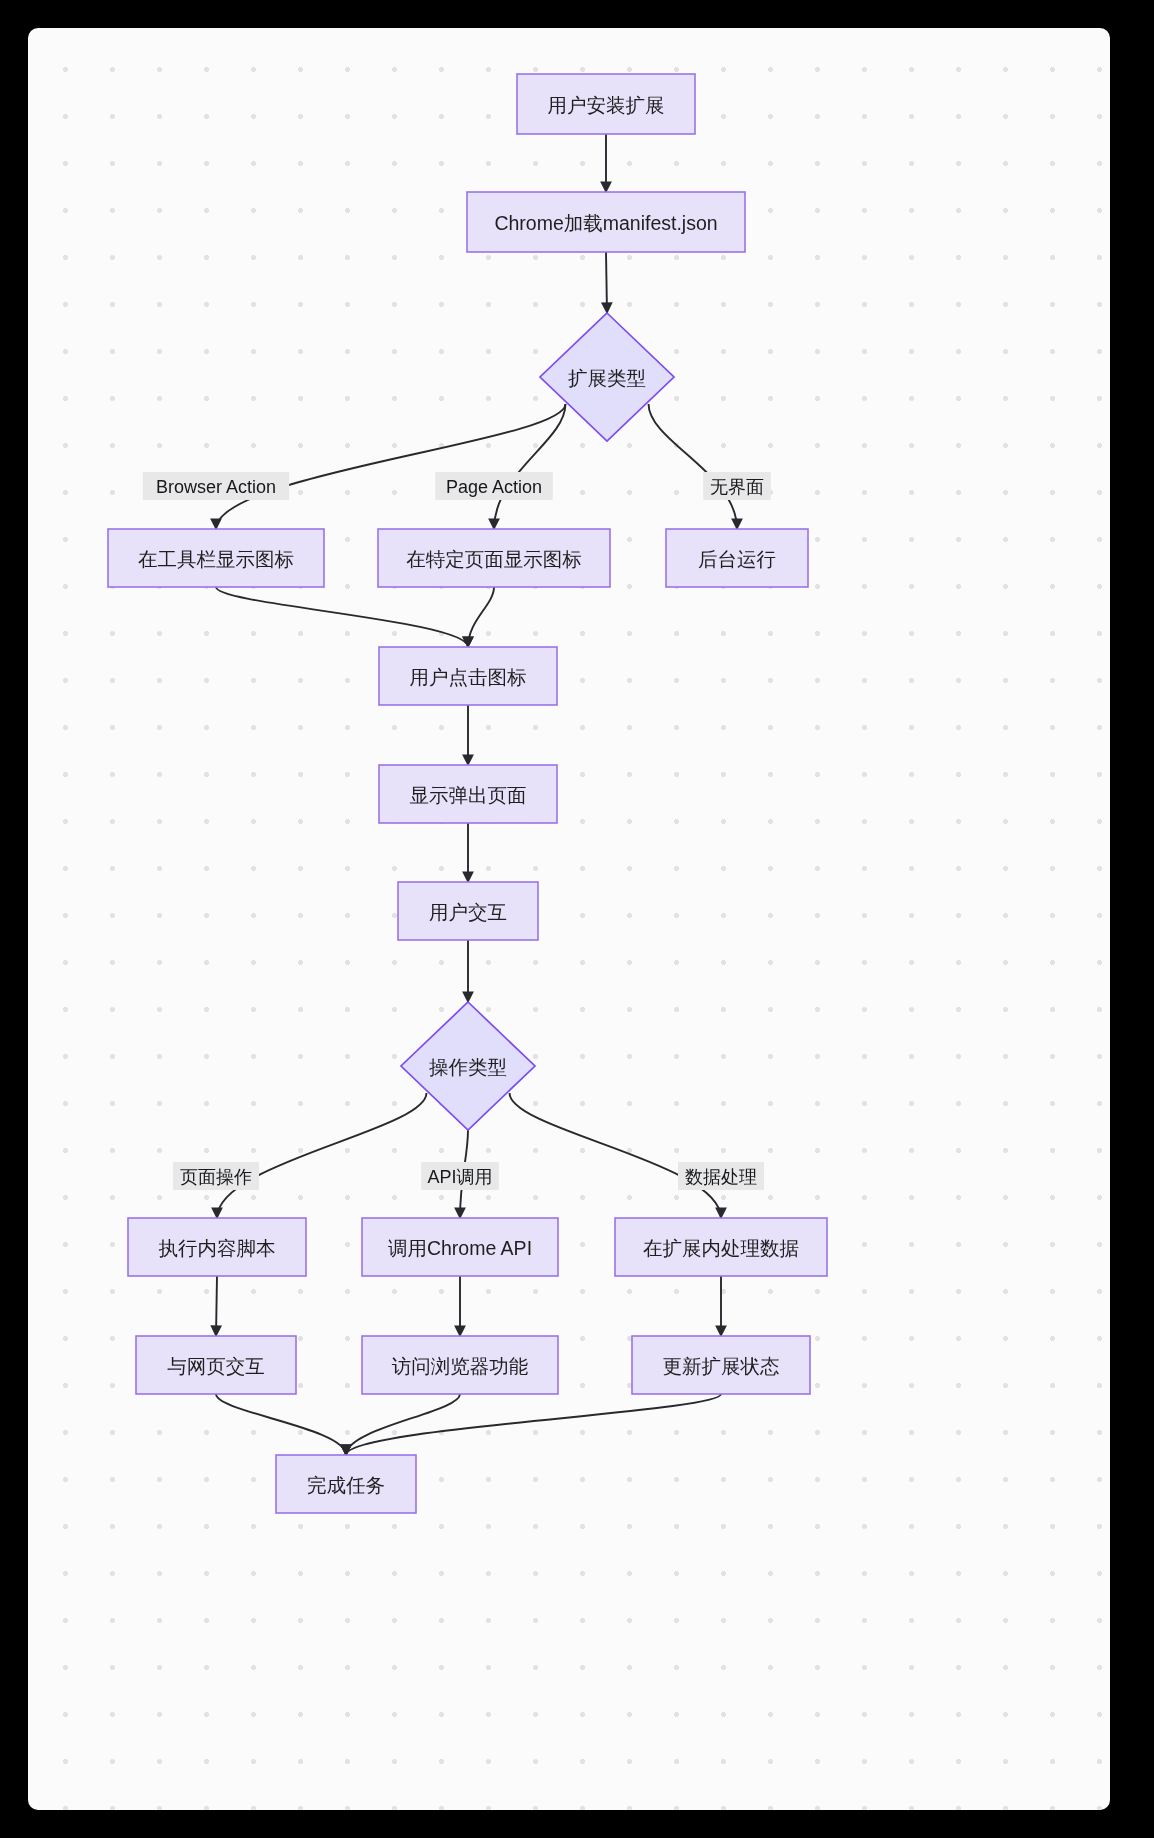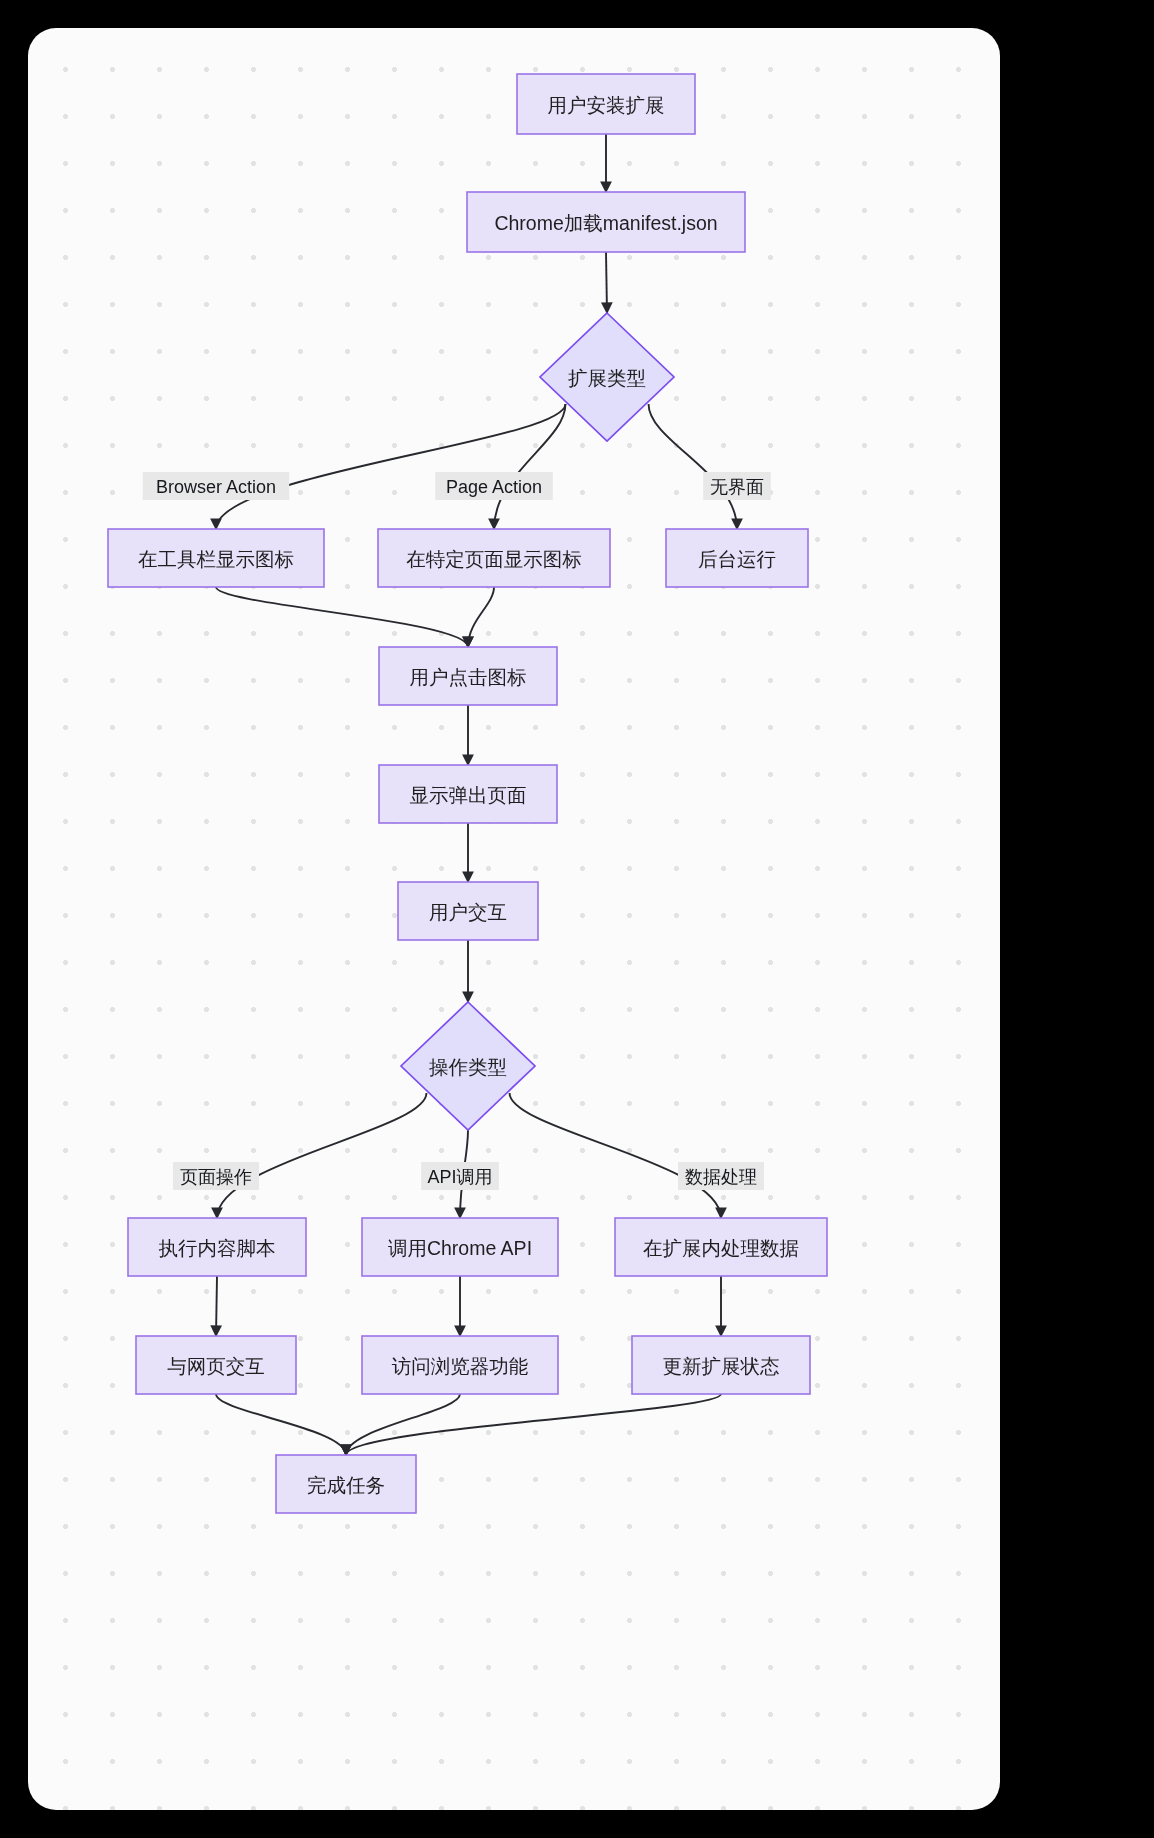--- a/index.html
+++ b/index.html
@@ -6,23 +6,23 @@
   body{width:1154px;height:1838px;font-family:"Liberation Sans","DejaVu Sans",sans-serif;}
   #canvas{
     position:relative;
     width:1154px;height:1838px;
     background:#000;
     box-sizing:border-box;
   }
   #sheet{
     position:absolute;
     left:28px;top:28px;
-    width:972px;height:1782px;
+    width:1082px;height:1782px;
     background:#fbfbfb;
-    border-radius:28px;
+    border-radius:10px;
     overflow:hidden;
   }
   #dots{
     position:absolute;inset:0;
     background-image:radial-gradient(circle, #e2e2e2 2.4px, transparent 2.6px);
     background-size:47px 47px;
     background-position:14px 18px;
   }
   #flow{position:absolute;left:0;top:0;}
   .node-rect{fill:#e7e1fa;stroke:#9a73e8;stroke-width:1.6;}

